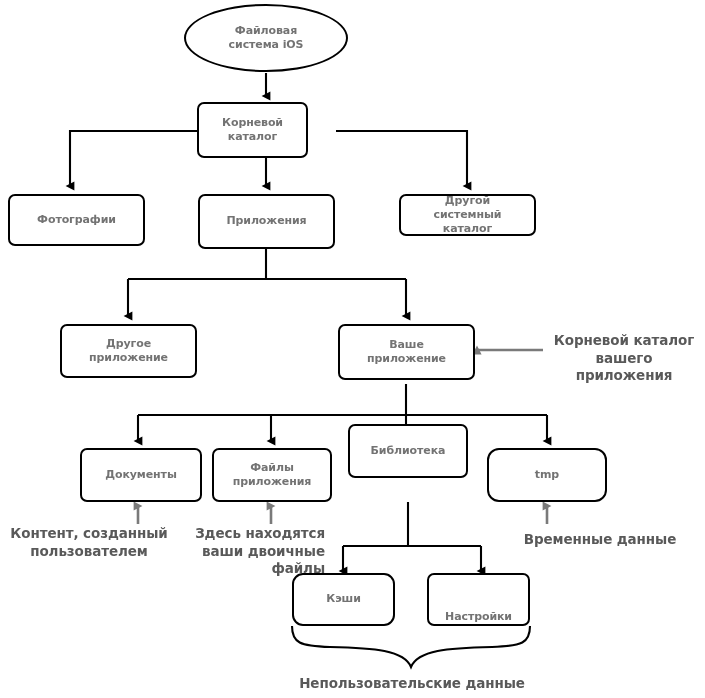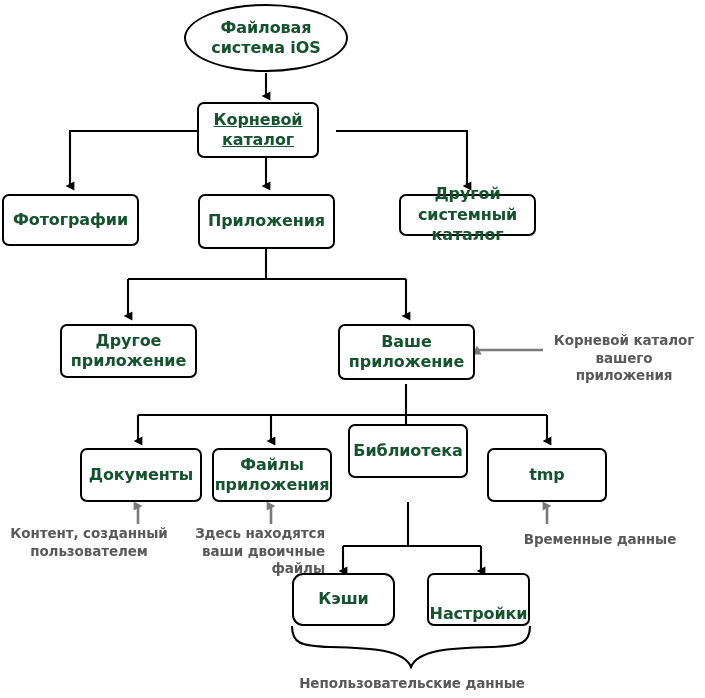--- a/index.html
+++ b/index.html
@@ -33,23 +33,23 @@
     position: absolute;
     box-sizing: border-box;
     border: 2.2px solid #000000;
     border-radius: 7px;
     background: #ffffff;
     display: flex;
     align-items: center;
     justify-content: center;
     text-align: center;
     font-weight: bold;
-    font-size: 16px;
+    font-size: 11px;
     line-height: 1.28;
-    color: #14532d;
+    color: #737373;
     letter-spacing: -0.1px;
   }
   .node.ellipse {
     border-radius: 50%;
     border-width: 2px;
   }
   .node .label {
     display: block;
     padding: 0 4px;
     white-space: pre-line;
@@ -121,26 +121,26 @@
       <path d="M271,524 L271,506" marker-end="url(#arrow-gray-up)"></path>
       <path d="M547,524 L547,506" marker-end="url(#arrow-gray-up)"></path>
     </g>
   </svg>
 
   <div class="node ellipse" style="left:184px; top:4px; width:164px; height:68px;">
     <span class="label">Файловая
 система iOS</span>
   </div>
 
-  <div class="node" style="left:197px; top:102px; width:122px; height:56px;text-decoration:underline;">
+  <div class="node" style="left:197px; top:102px; width:111px; height:56px;">
     <span class="label">Корневой
 каталог</span>
   </div>
 
-  <div class="node" style="left:2px; top:194px; width:137px; height:52px;">
+  <div class="node" style="left:8px; top:194px; width:137px; height:52px;">
     <span class="label">Фотографии</span>
   </div>
 
   <div class="node" style="left:198px; top:194px; width:137px; height:55px;">
     <span class="label">Приложения</span>
   </div>
 
   <div class="node" style="left:399px; top:194px; width:137px; height:42px;">
     <span class="label">Другой
 системный
@@ -163,21 +163,21 @@
 
   <div class="node" style="left:212px; top:448px; width:120px; height:54px;">
     <span class="label">Файлы
 приложения</span>
   </div>
 
   <div class="node" style="left:348px; top:424px; width:120px; height:54px;">
     <span class="label">Библиотека</span>
   </div>
 
-  <div class="node" style="left:487px; top:448px; width:120px; height:54px;">
+  <div class="node" style="left:487px; top:448px; width:120px; height:54px;border-radius:12px;">
     <span class="label">tmp</span>
   </div>
 
   <div class="node" style="left:292px; top:573px; width:103px; height:53px;border-radius:11px;">
     <span class="label">Кэши</span>
   </div>
 
   <div class="node" style="left:427px; top:573px; width:103px; height:53px;align-items:flex-end;">
     <span class="label">Настройки</span>
   </div>

